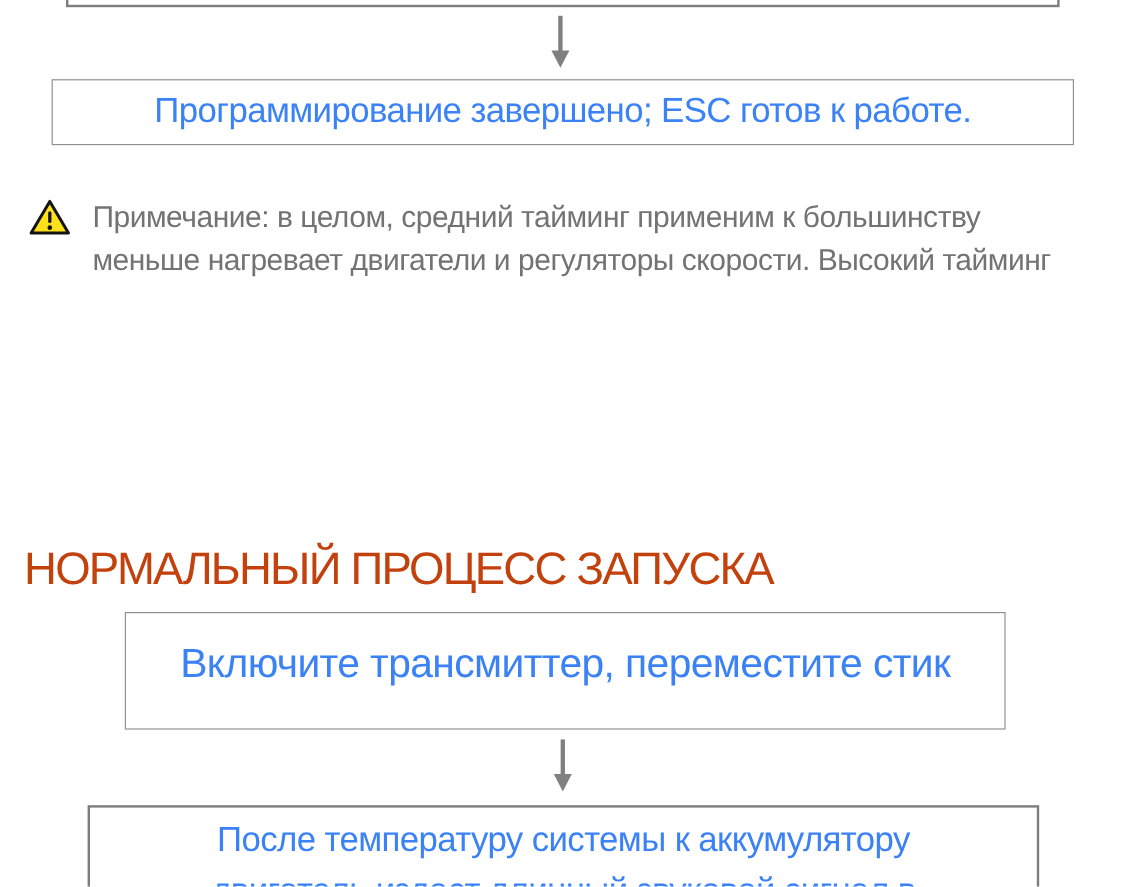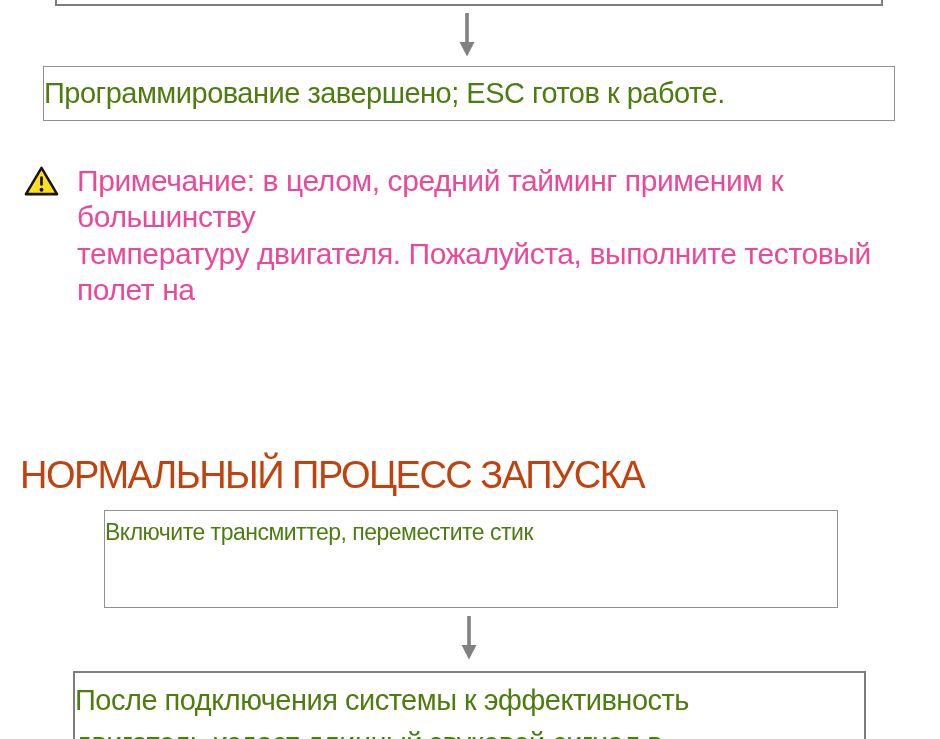--- a/index.html
+++ b/index.html
@@ -8,50 +8,50 @@
     position: relative;
     width: 940px;
     height: 739px;
     overflow: hidden;
     background: #ffffff;
     font-family: "Liberation Sans", sans-serif;
   }
   .flow-box {
     position: absolute;
     background: #ffffff;
-    color: #4d7c0f;
-    text-align: left;
+    color: #3b82f6;
+    text-align: center;
     letter-spacing: -0.5px;
   }
   .border-thin  { border: 1px solid #919191; }
   .border-thick { border: 2px solid #7d7d7d; }
   .box-top-partial {
     left: 55px; top: -40px; width: 828px; height: 46px;
   }
   .box-completed {
     left: 43px; top: 66px; width: 852px; height: 55px;
     font-size: 29px; line-height: 53px;
     white-space: nowrap;
   }
   .box-transmitter {
     left: 104px; top: 510px; width: 734px; height: 98px;
-    font-size: 23px; line-height: 43px;
-    padding-top: 0;
+    font-size: 34px; line-height: 43px;
+    padding-top: 21px;
   }
   .box-battery {
     left: 73px; top: 671px; width: 793px; height: 150px;
     font-size: 29px; line-height: 43px;
     padding-top: 6px;
   }
   .arrow-down { position: absolute; width: 18px; height: 44px; }
   .warning-icon { position: absolute; left: 24px; top: 165px; width: 35px; height: 32px; }
   .note-text {
     position: absolute; left: 77px; top: 163px; width: 850px;
-    font-size: 30px; line-height: 36.3px;
-    color: #ec4899;
+    font-size: 25px; line-height: 36.3px;
+    color: #737373;
     letter-spacing: -0.4px;
   }
   .section-heading {
     position: absolute; left: 20px; top: 446px;
     font-size: 38px; line-height: 58px;
     color: #c2410c;
     letter-spacing: -1.5px;
     white-space: nowrap;
   }
 </style>
@@ -71,32 +71,32 @@
     <span>Программирование завершено; ESC готов к работе.</span>
   </div>
 
   <svg class="warning-icon" viewBox="0 0 36 32" aria-hidden="true">
     <path d="M18 2.5 L34 29.5 L2 29.5 Z" fill="#ffe11a" stroke="#141414" stroke-width="2.6" stroke-linejoin="round"></path>
     <rect x="16.6" y="11" width="2.8" height="10" rx="1.4" fill="#141414"></rect>
     <circle cx="18" cy="25" r="2" fill="#141414"></circle>
   </svg>
   <div class="note-text">
     <div>Примечание: в целом, средний тайминг применим к большинству</div>
-    <div>температуру двигателя. Пожалуйста, выполните тестовый полет на</div>
+    <div>меньше нагревает двигатели и регуляторы скорости. Высокий тайминг</div>
   </div>
 
   <div class="section-heading">НОРМАЛЬНЫЙ ПРОЦЕСС ЗАПУСКА</div>
 
   <div class="flow-box border-thin box-transmitter">
     <div>Включите трансмиттер, переместите стик</div>
   </div>
 
   <svg class="arrow-down" style="left:460px; top:616px;" viewBox="0 0 18 44" aria-hidden="true">
     <rect x="7.2" y="0" width="3.6" height="31" fill="#808080"></rect>
     <path d="M9 43.5 L1.5 29 L16.5 29 Z" fill="#808080"></path>
   </svg>
 
   <div class="flow-box border-thick box-battery">
-    <div>После подключения системы к эффективность</div>
+    <div>После температуру системы к аккумулятору</div>
     <div>двигатель издаст длинный звуковой сигнал в</div>
   </div>
 
 </div>
 
 </body></html>

